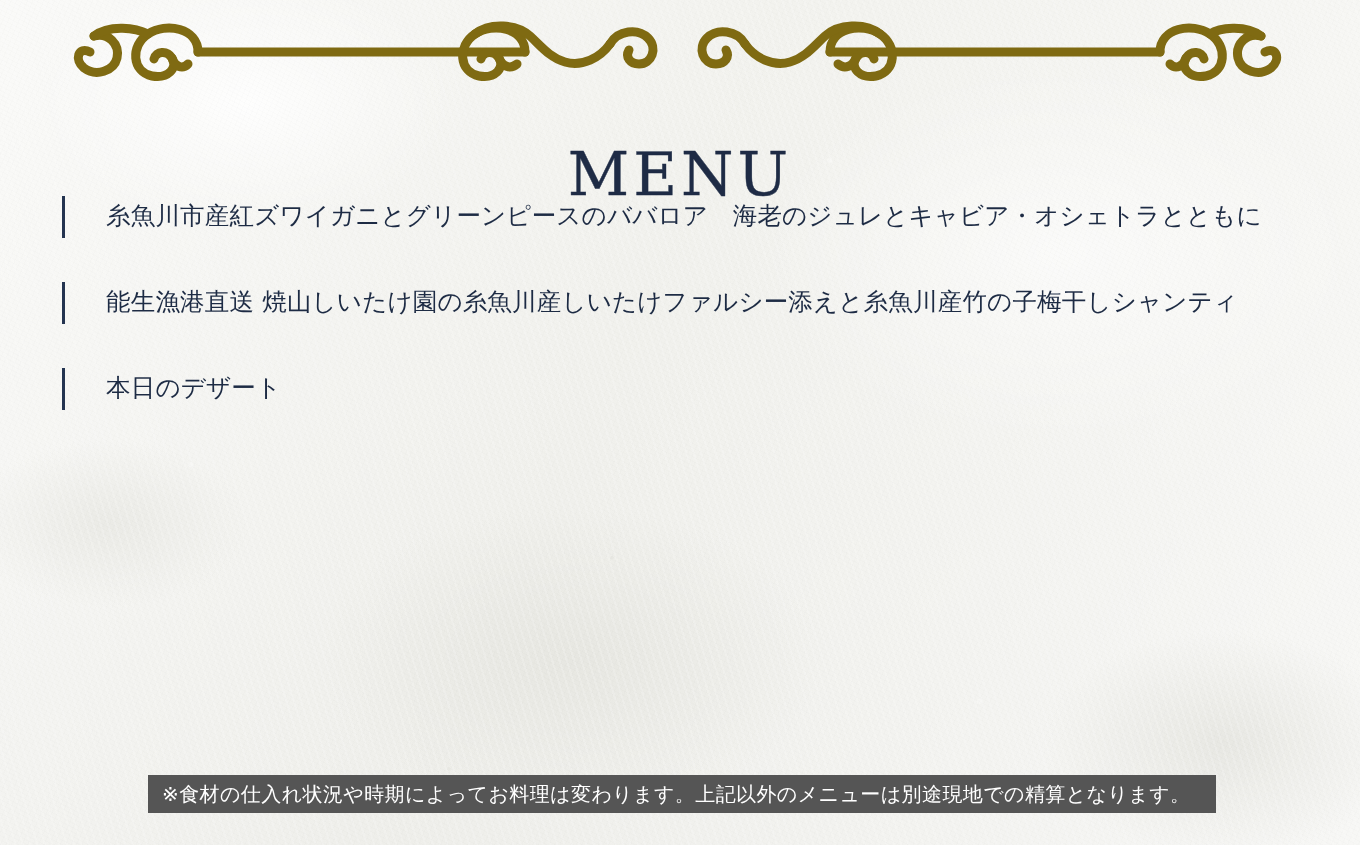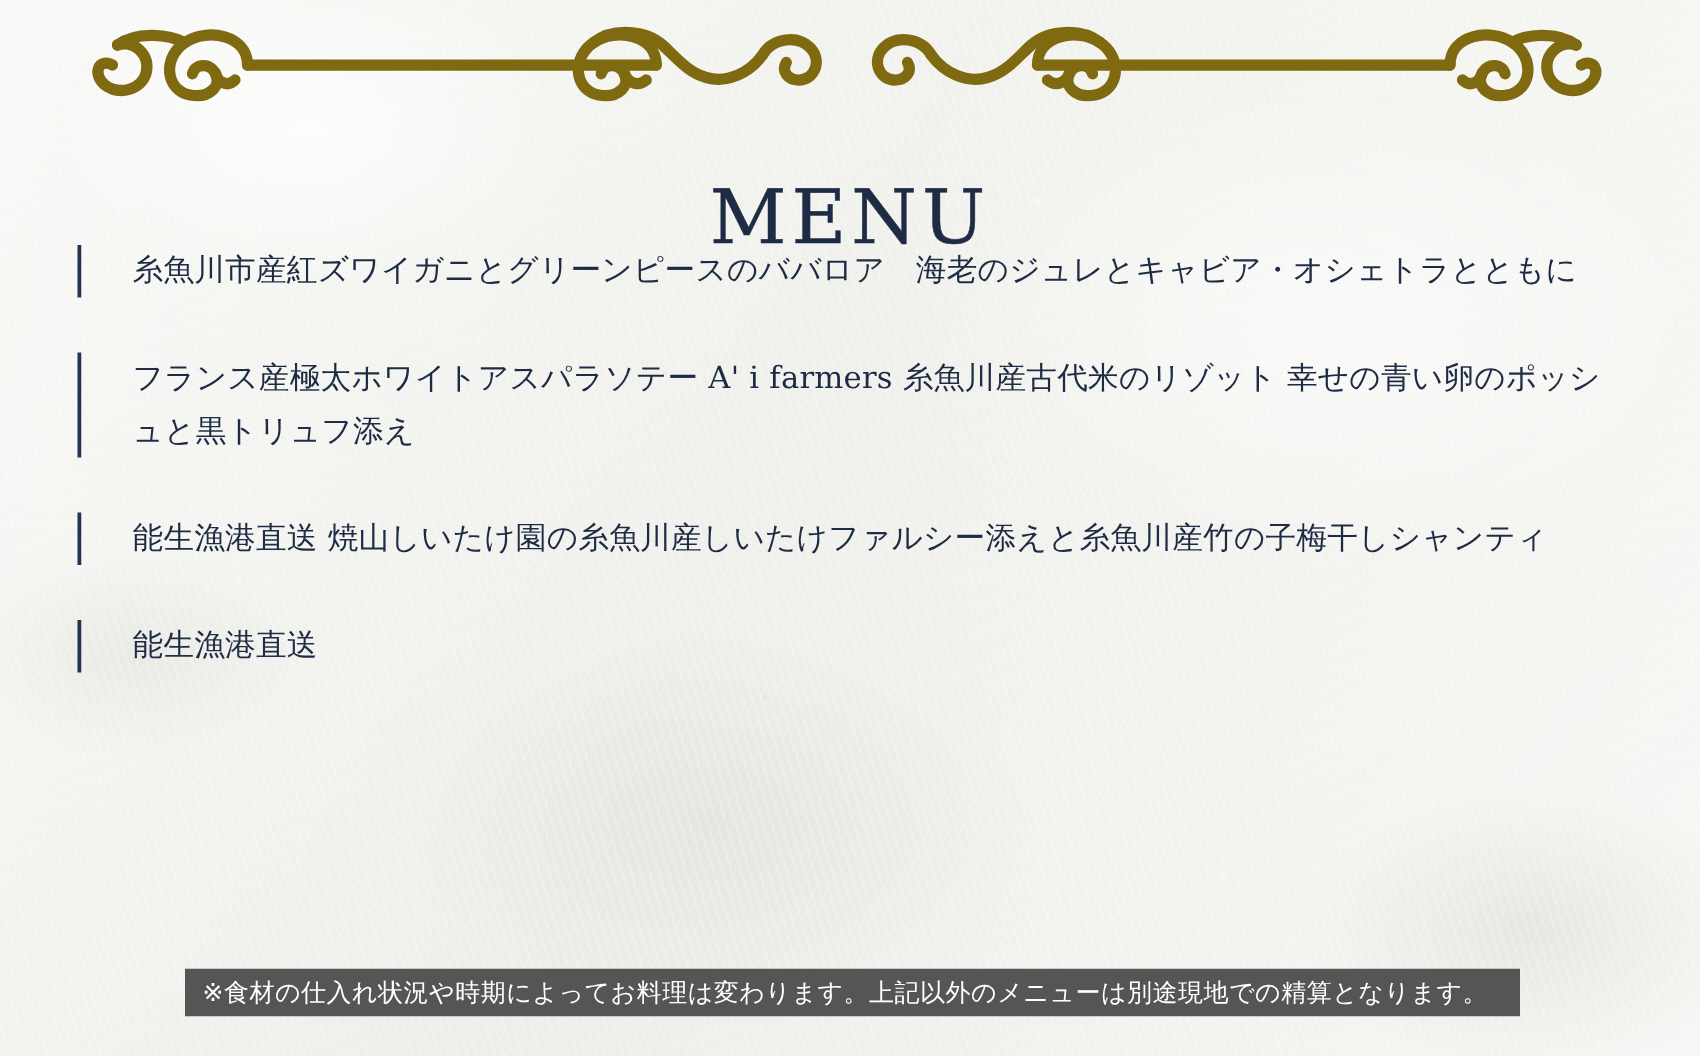--- a/index.html
+++ b/index.html
@@ -180,28 +180,24 @@
 
   <div class="title">MENU</div>
 
   <div class="menu-list">
     <div class="menu-item">
       <div class="bullet"></div>
       <div class="dish">糸魚川市産紅ズワイガニとグリーンピースのババロア　海老のジュレとキャビア・オシェトラとともに</div>
     </div>
     <div class="menu-item">
       <div class="bullet"></div>
-      <div class="dish">フランス産極太ホワイトアスパラソテー A' i farmers 糸魚川産古代米のリゾット 幸せの青い卵のポッシュと黒トリュフ添え</div>
-    </div>
-    <div class="menu-item">
-      <div class="bullet"></div>
       <div class="dish">能生漁港直送 焼山しいたけ園の糸魚川産しいたけファルシー添えと糸魚川産竹の子梅干しシャンティ</div>
     </div>
     <div class="menu-item">
       <div class="bullet"></div>
-      <div class="dish">能生漁港直送</div>
+      <div class="dish">本日のデザート</div>
     </div>
   </div>
 
   <div class="footnote">
     <div class="footnote-text">※食材の仕入れ状況や時期によってお料理は変わります。上記以外のメニューは別途現地での精算となります。</div>
   </div>
 </div>
 
 </body></html>

